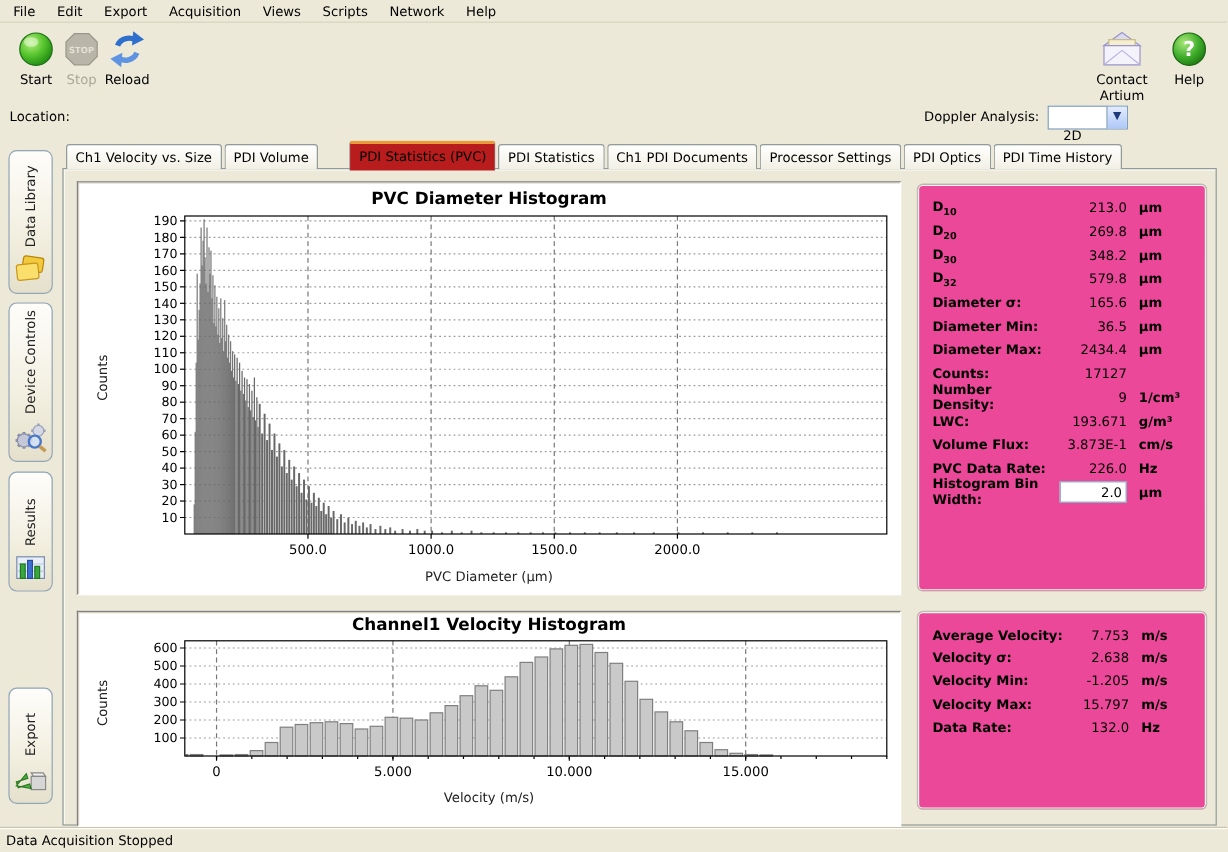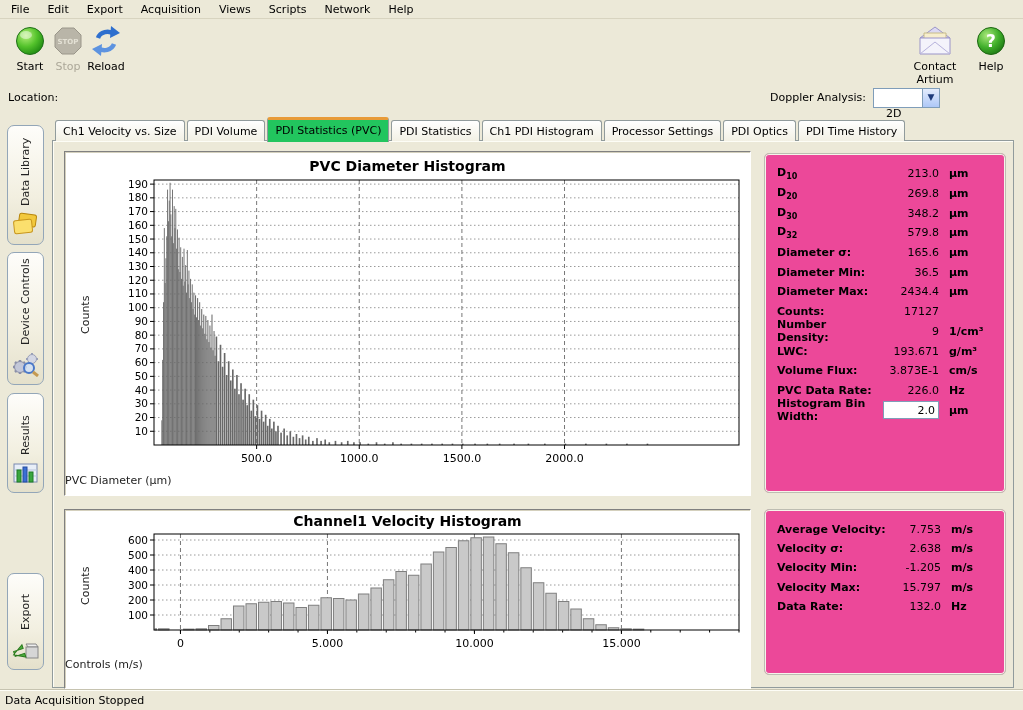--- a/index.html
+++ b/index.html
@@ -31,29 +31,29 @@
   .sidebar-btn{position:absolute;left:7px;width:37px;border:1px solid #93a6b8;border-radius:7px;
             background:linear-gradient(to bottom,#fefdfa,#f2efe0 60%,#e4e0cb);
             display:flex;flex-direction:column;align-items:center;justify-content:flex-end;padding-bottom:4px;cursor:default;}
   .sidebar-btn .vtext{writing-mode:vertical-rl;transform:rotate(180deg);flex:1;display:flex;
             align-items:center;padding-top:2px;color:#222;}
   .sidebar-btn .sicon{margin-top:4px;}
   
   .tabbar{position:absolute;left:55px;top:118px;height:23px;display:flex;align-items:flex-end;z-index:3;}
   .tab{background:linear-gradient(#ffffff,#f2f0e4);border:1px solid #919b9c;border-bottom:none;
        border-radius:3px 3px 0 0;padding:4px 7px 3px 7px;margin-right:2px;white-space:nowrap;cursor:default;}
-  .tab.active{background:#22c55e;border-top:3px solid #e89b38;padding-top:4px;padding-bottom:5px;
-       position:relative;top:1px;}
+  .tab.active{background:#b91c1c;border-top:3px solid #e89b38;padding-top:4px;padding-bottom:5px;
+       position:relative;top:1px;margin-left:24px;}
   .tabpage{position:absolute;left:52px;top:140px;width:962px;height:548px;background:#ece9d8;
        border:1px solid #919b9c;box-shadow:inset 1px 1px 0 #fdfdf6;z-index:1;}
   
   .chart-panel{position:absolute;background:#fff;border-top:1px solid #808080;border-left:1px solid #808080;
        border-right:1px solid #fff;border-bottom:1px solid #fff;box-shadow:1px 1px 0 #d4d0bd inset;}
   .chart-title{position:absolute;width:100%;text-align:center;font-weight:bold;font-size:14px;}
-  .axis-xlabel{position:absolute;width:100%;text-align:left;font-size:11px;color:#222;}
+  .axis-xlabel{position:absolute;width:100%;text-align:center;font-size:11px;color:#222;}
   .axis-ylabel{position:absolute;transform:rotate(-90deg);transform-origin:left top;font-size:11px;color:#222;}
   
   .groupbox{position:absolute;border:1px solid #bdbdb2;border-radius:5px;box-shadow:inset 0 0 0 1px #f6f4ea;
        background:#ec4899;padding:10px 10px 0 12px;}
   .stat-row{display:flex;align-items:center;}
   .stat-row .slabel{flex:1;font-weight:bold;}
   .stat-row .slabel sub{font-size:8px;font-weight:bold;}
   .stat-row .svalue{width:60px;text-align:right;}
   .stat-row .sunit{width:46px;margin-left:10px;font-weight:bold;}
   .stat-row input{width:56px;height:18px;border:1px solid #7f9db9;text-align:right;
@@ -197,21 +197,21 @@
             <polygon points="12,10 12,14 2,14 2,19 12,19 12,23 1,17" fill="#4caf3e" stroke="#2c7a1f" transform="rotate(-18 7 16)"></polygon>
           </svg></span>
       </div>
     </div>
 
   <div class="tabbar" id="tabbar">
       <div class="tab">Ch1 Velocity vs. Size</div>
       <div class="tab">PDI Volume</div>
       <div class="tab active">PDI Statistics (PVC)</div>
       <div class="tab">PDI Statistics</div>
-      <div class="tab">Ch1 PDI Histogram</div>
+      <div class="tab">Ch1 PDI Documents</div>
       <div class="tab">Processor Settings</div>
       <div class="tab">PDI Optics</div>
       <div class="tab">PDI Time History</div>
     </div>
 
   <div class="tabpage">
 
     <div class="chart-panel" style="left:11px;top:10px;width:687px;height:345px;">
       <div class="chart-title" style="top:6px;">PVC Diameter Histogram</div>
       <svg id="chart1" width="687" height="345">
@@ -579,21 +579,21 @@
           <rect x="480.83291457286435" y="83.25" width="10.493718592964854" height="36.75" fill="#c9c9c9" stroke="#7f7f7f" stroke-width="1"></rect>
           <rect x="493.3266331658292" y="91.5" width="10.493718592964797" height="28.5" fill="#c9c9c9" stroke="#7f7f7f" stroke-width="1"></rect>
           <rect x="505.820351758794" y="99" width="10.493718592964797" height="21" fill="#c9c9c9" stroke="#7f7f7f" stroke-width="1"></rect>
           <rect x="518.3140703517588" y="108.75" width="10.493718592964797" height="11.25" fill="#c9c9c9" stroke="#7f7f7f" stroke-width="1"></rect>
           <rect x="530.8077889447236" y="114.75" width="10.493718592964797" height="5.25" fill="#c9c9c9" stroke="#7f7f7f" stroke-width="1"></rect>
           <rect x="543.3015075376884" y="117.75" width="10.49371859296491" height="2.25" fill="#c9c9c9" stroke="#7f7f7f" stroke-width="1"></rect>
           <rect x="555.7952261306532" y="118.8" width="10.49371859296491" height="1.2000000000000028" fill="#c9c9c9" stroke="#7f7f7f" stroke-width="1"></rect>
           <rect x="568.2889447236181" y="119.1" width="10.493718592964797" height="0.9000000000000057" fill="#c9c9c9" stroke="#7f7f7f" stroke-width="1"></rect>
           <rect x="89" y="24" width="585" height="96" fill="none" stroke="#000"></rect>
         </svg>
-      <div class="axis-xlabel" style="top:148px;">Controls (m/s)</div>
+      <div class="axis-xlabel" style="top:148px;">Velocity (m/s)</div>
       <div class="axis-ylabel" style="left:14px;top:95px;">Counts</div>
     </div>
 
     <div class="groupbox g2" style="left:711px;top:368px;width:242px;height:166px;" id="statsbox2">
         <div class="stat-row">
           <span class="slabel">Average Velocity:</span>
           <span class="svalue">7.753</span>
           <span class="sunit">m/s</span>
         </div>
         <div class="stat-row">

